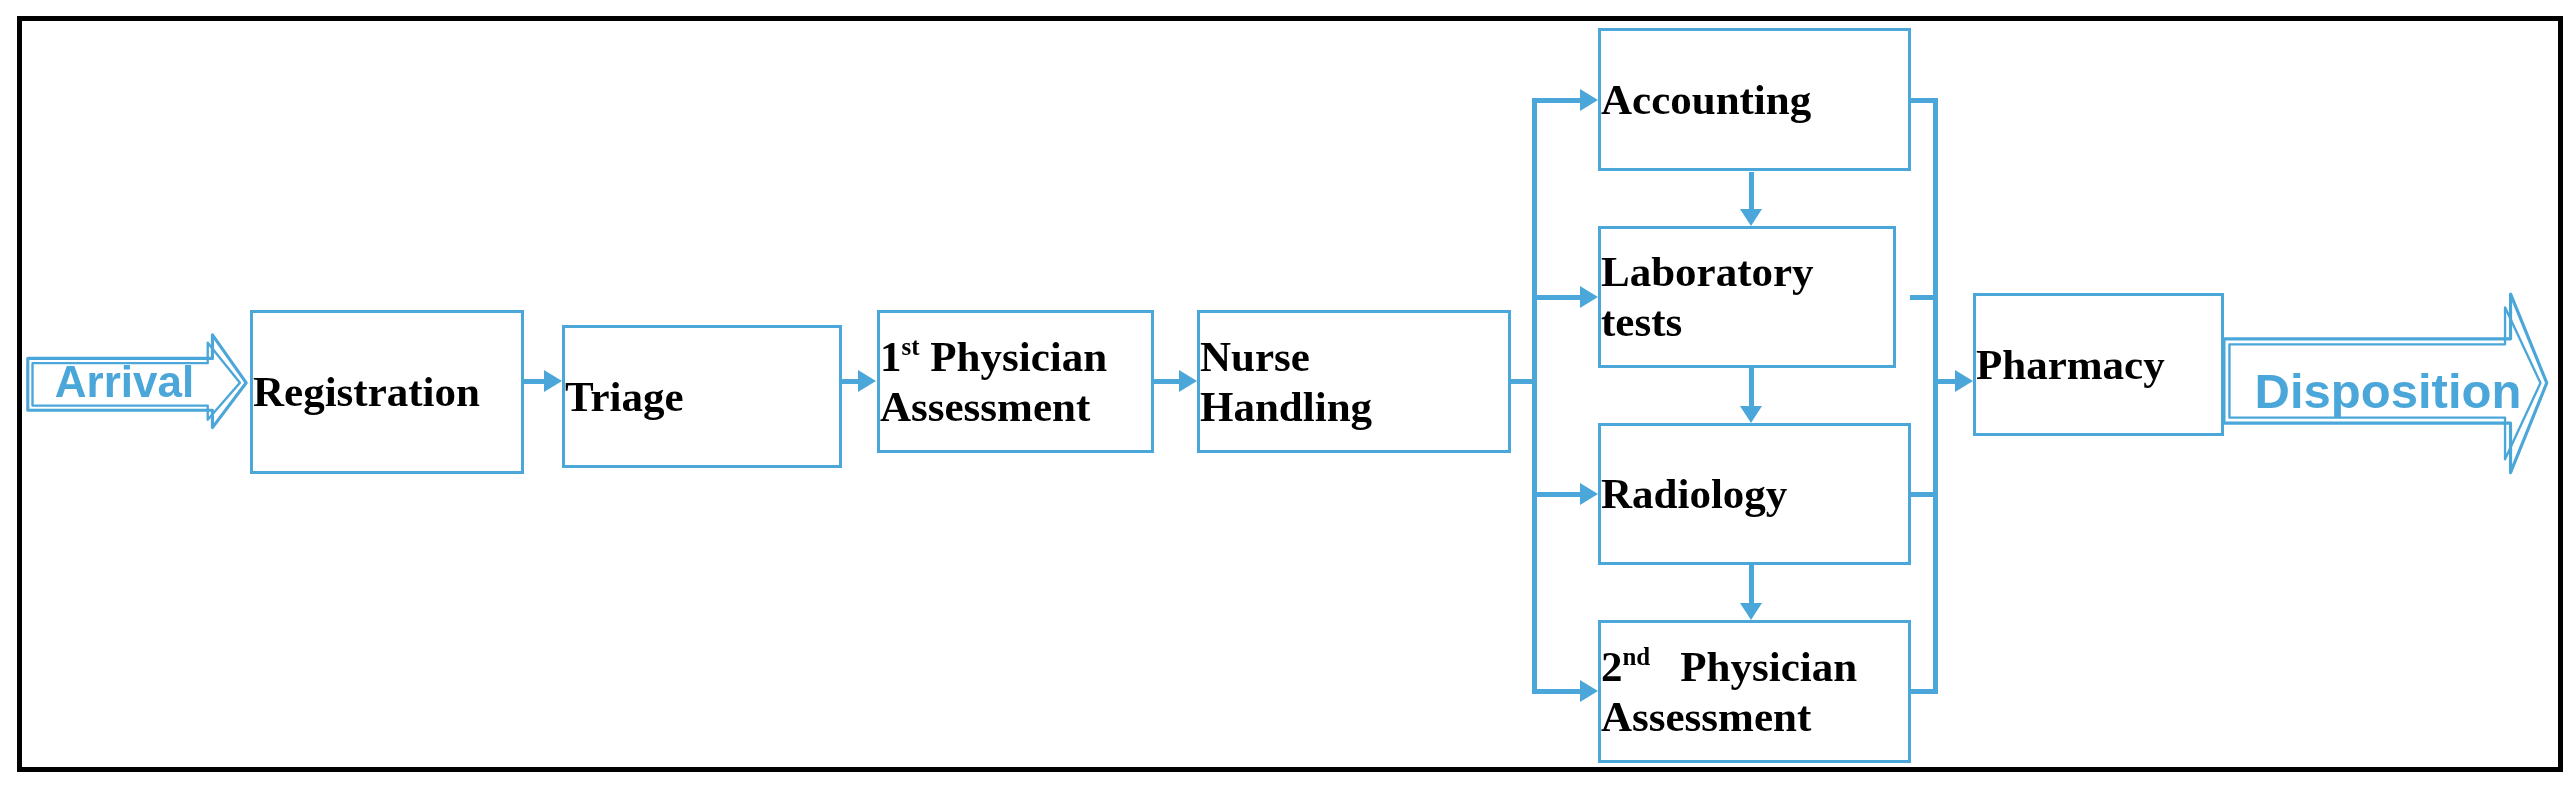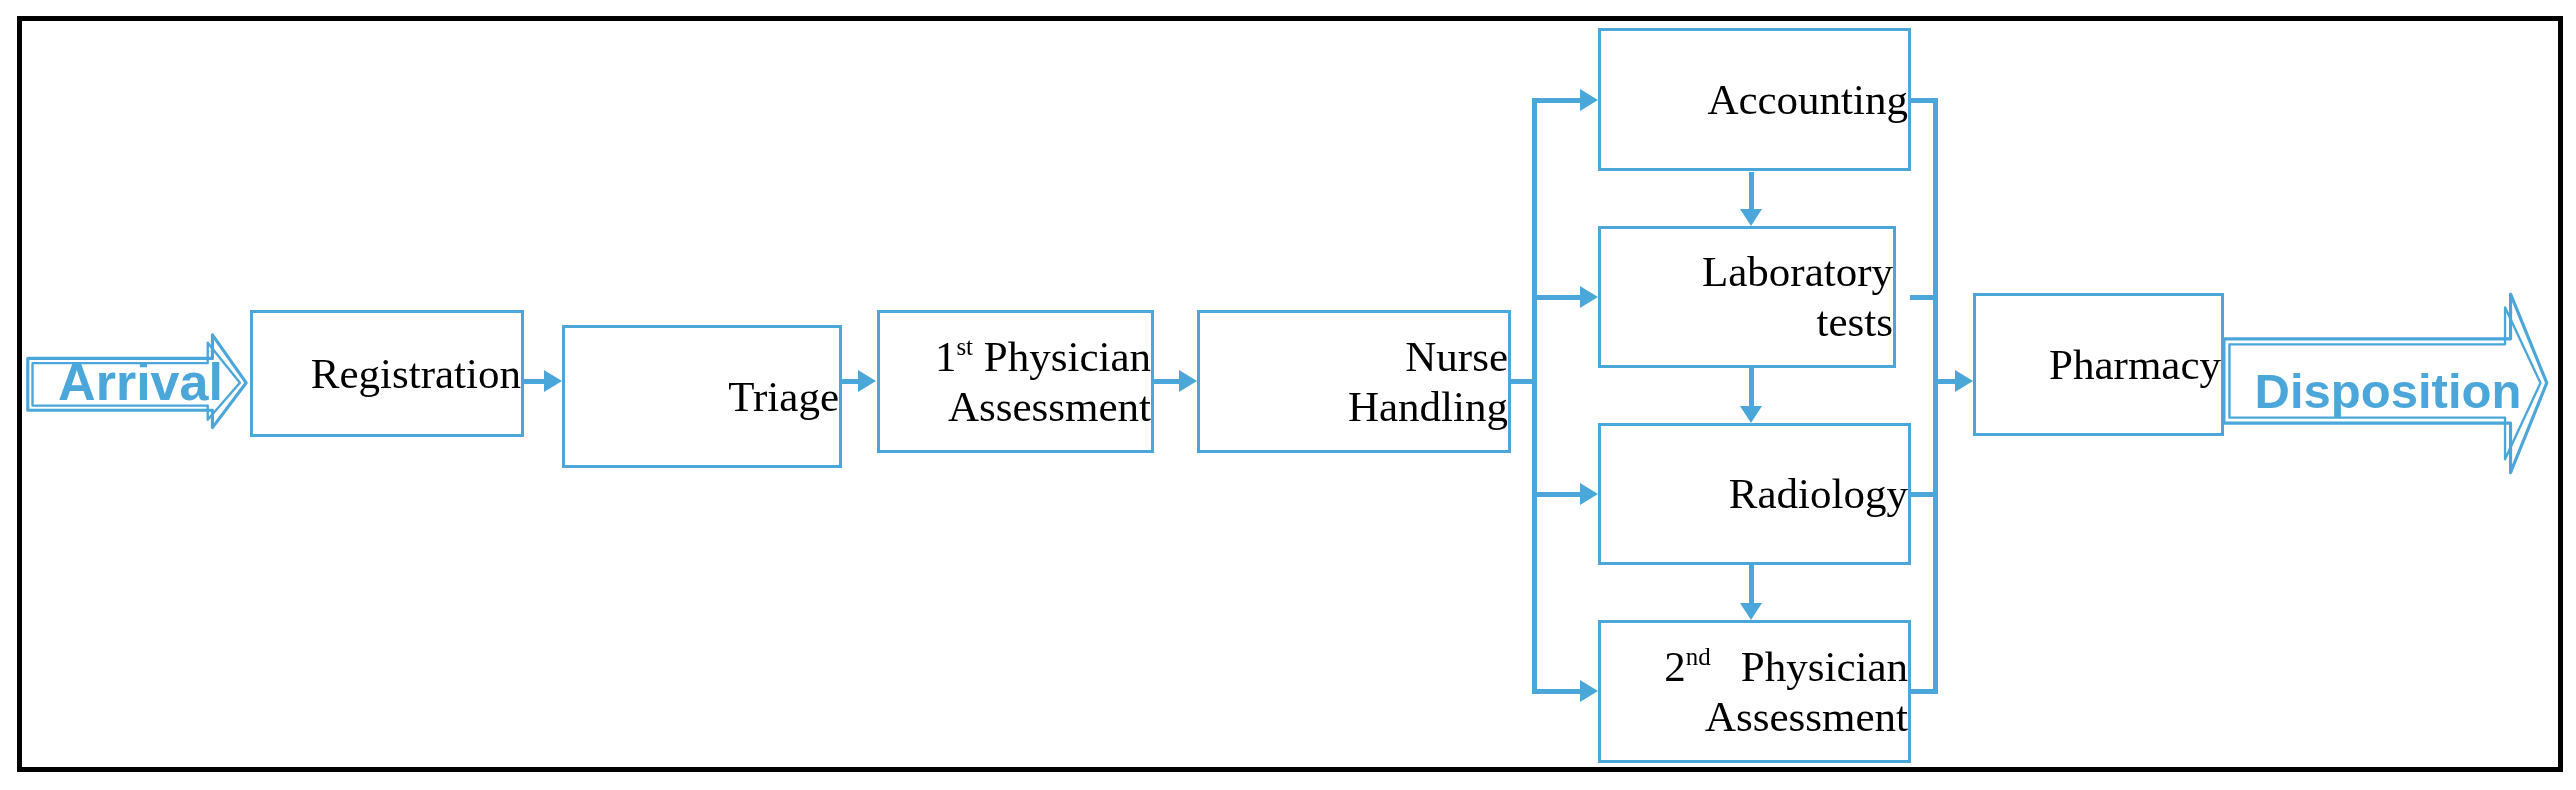--- a/index.html
+++ b/index.html
@@ -10,22 +10,22 @@
     font-family:"Liberation Serif","DejaVu Serif",serif;
     overflow:hidden;
   }
   .frame{
     position:absolute;left:16.5px;top:15.8px;width:2546px;height:756px;
     border:5.5px solid #000;box-sizing:border-box;
   }
   .box{
     position:absolute;box-sizing:border-box;
     border:3.9px solid #4BA6D9;background:#fff;
-    display:flex;flex-direction:column;align-items:flex-end;justify-content:center;
-    font-weight:normal;font-size:43px;line-height:1.16;color:#000;text-align:center;
+    display:flex;flex-direction:column;align-items:flex-start;justify-content:center;
+    font-weight:bold;font-size:43px;line-height:1.16;color:#000;text-align:center;
   }
   .box sup{font-size:0.58em;line-height:0;margin-top:28px;}
   .box .wide-gap{display:inline-block;width:0.45em;}
   
   .hline{position:absolute;height:4.7px;background:#4BA6D9;}
   .vline{position:absolute;width:4.7px;background:#4BA6D9;}
   .arrow-right::after{
     content:"";position:absolute;right:-18px;top:50%;transform:translateY(-50%);
     border-left:18px solid #4BA6D9;border-top:11px solid transparent;border-bottom:11px solid transparent;
   }
@@ -35,24 +35,24 @@
   }
   .bigarrow{position:absolute;}
   .bigarrow polygon{fill:none;stroke:#4BA6D9;stroke-linejoin:round;}
   .bigarrow .outer{stroke-width:4px;}
   .bigarrow .inner{stroke-width:3px;}
   .bigarrow-label{
     position:absolute;display:flex;align-items:center;justify-content:center;
     font-family:"Liberation Sans","DejaVu Sans",sans-serif;
     font-weight:bold;color:#4BA6D9;
   }
-  #arrival-label{left:57px;top:354px;width:167px;height:55px;font-size:52px;}
+  #arrival-label{left:41px;top:354px;width:167px;height:55px;font-size:44px;}
   #disposition-label{left:2240px;top:363px;width:296px;height:55px;font-size:49px;}
   
-  #box-registration{left:250px;top:310px;width:274px;height:127px;}
+  #box-registration{left:250px;top:310px;width:274px;height:164px;}
   #box-triage{left:562px;top:310px;width:280px;height:143px;margin-top:15px;}
   #box-first-assessment{left:877px;top:310px;width:277px;height:143px;}
   #box-nurse{left:1197px;top:310px;width:314px;height:143px;}
   #box-accounting{left:1598px;top:28px;width:313px;height:143px;}
   #box-lab{left:1598px;top:226px;width:298px;height:142px;}
   #box-radiology{left:1598px;top:423px;width:313px;height:142px;}
   #box-second-assessment{left:1598px;top:620px;width:313px;height:143px;}
   #box-pharmacy{left:1973px;top:293px;width:251px;height:143px;}
 </style>
 </head>

